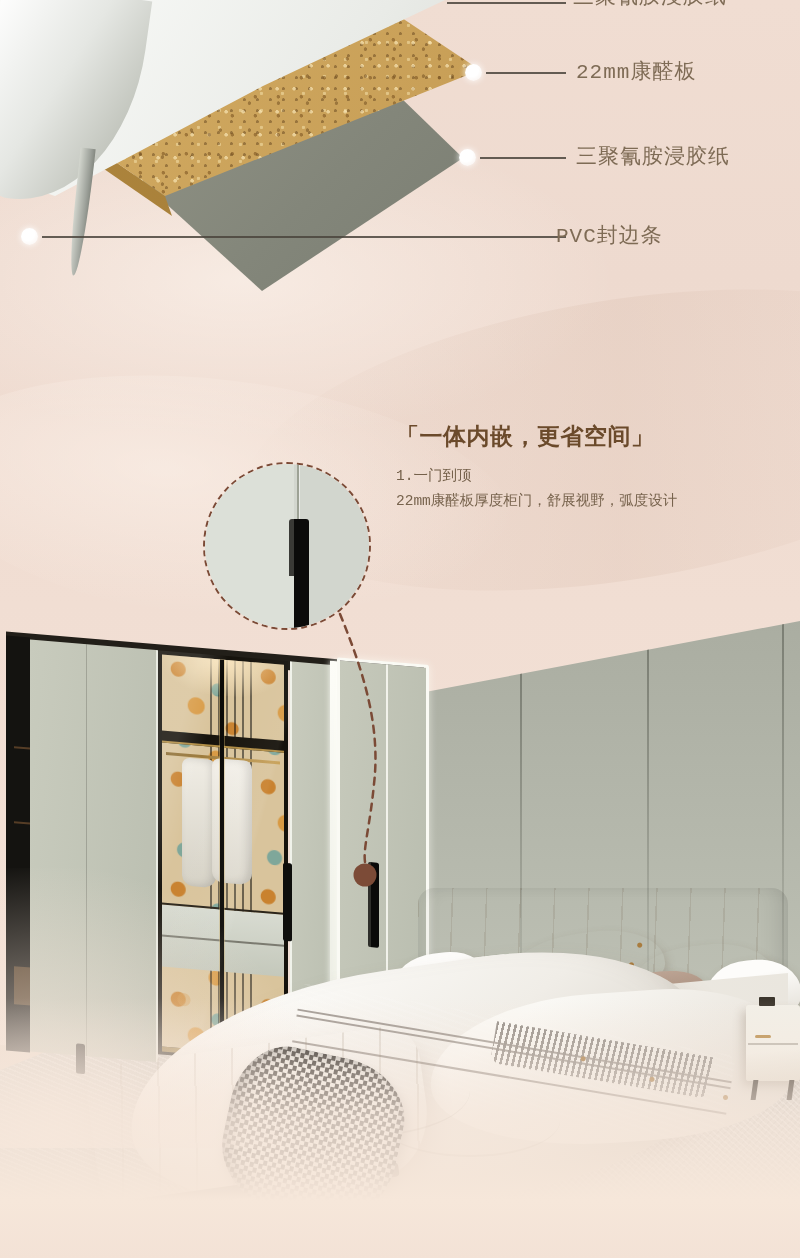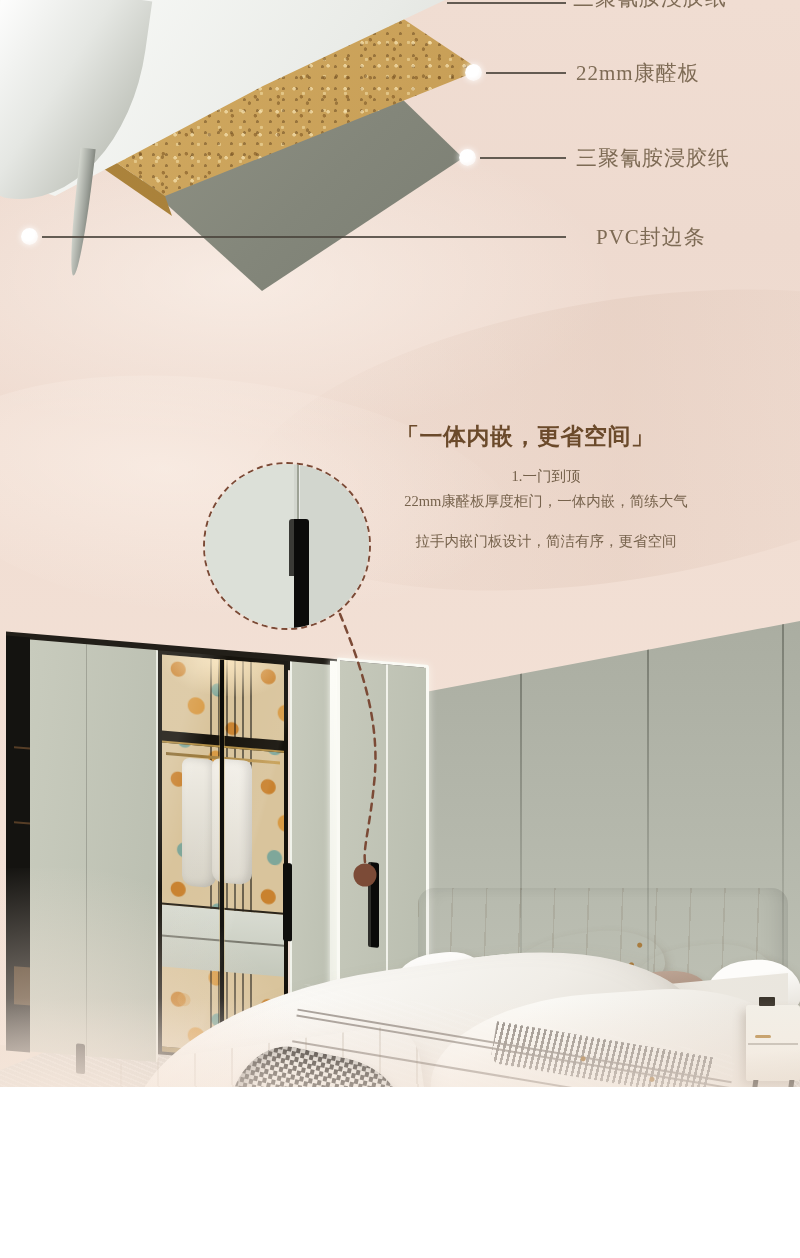--- a/index.html
+++ b/index.html
@@ -1,18 +1,18 @@
 <!DOCTYPE html>
 <html><head>
 <meta charset="utf-8">
 <style>
   html,body{margin:0;padding:0;}
-  .page{position:relative;width:800px;height:1087px;overflow:hidden;
+  .page{position:relative;width:800px;height:1258px;overflow:hidden;
         background:linear-gradient(180deg,#f0ddd2 0%,#eedacf 22%,#f1ded3 48%,#f3e1d6 75%,#f2e0d5 100%);
-        font-family:Liberation Serif, serif;}
+        font-family:Liberation Mono, monospace;}
   
   .wave{position:absolute;border-radius:50%;pointer-events:none;}
   .wave.w1{left:-140px;top:120px;width:760px;height:320px;background:radial-gradient(ellipse at 50% 50%,rgba(255,249,243,.55),rgba(255,249,243,0) 70%);}
   .wave.w2{left:240px;top:300px;width:760px;height:280px;transform:rotate(-9deg);background:linear-gradient(100deg,rgba(219,192,176,0),rgba(219,192,176,.30),rgba(219,192,176,0));}
   .wave.w3{left:-80px;top:380px;width:600px;height:240px;transform:rotate(7deg);background:radial-gradient(ellipse at 40% 40%,rgba(255,247,240,.5),rgba(255,247,240,0) 70%);}
 
   
   .sheet-under{position:absolute;left:0;top:0;width:800px;height:330px;
      clip-path:polygon(30px 80px,300px 0px,463px 158px,262px 291px);
      background:linear-gradient(135deg,#9a9c8e 0%,#83867a 45%,#6e7167 100%);}
@@ -43,21 +43,21 @@
   .callout{position:absolute;}
   .dot{position:absolute;width:17px;height:17px;border-radius:50%;
      background:radial-gradient(circle at 40% 35%,#ffffff 0 45%,rgba(255,255,255,.78) 72%,rgba(255,255,255,0) 100%);
      box-shadow:0 0 6px rgba(255,255,255,.95);}
   .cline{position:absolute;height:1.5px;background:#4a443c;opacity:.85;}
   .clabel{position:absolute;font-size:21px;letter-spacing:1px;color:#7e6b55;line-height:26px;white-space:nowrap;}
 
   
   .features{position:absolute;left:396px;top:421px;width:300px;}
   .features h2{margin:0 0 12px 0;font-size:23px;letter-spacing:.5px;color:#6b4a2b;font-weight:bold;white-space:nowrap;}
-  .feat-item{margin-bottom:15px;text-align:center;}
+  .feat-item{margin-bottom:15px;}
   .feat-title{font-size:14.5px;color:#74604a;line-height:25px;}
   .feat-desc{font-size:14.5px;color:#77634d;line-height:25px;white-space:nowrap;}
 
   
   .detail-circle{position:absolute;left:203px;top:462px;width:168px;height:168px;border-radius:50%;
      border:2.5px dashed #7b4a36;box-sizing:border-box;z-index:40;}
   .detail-inner{position:absolute;inset:0;border-radius:50%;overflow:hidden;
      background:linear-gradient(90deg,#dce0d8 0 54%,#d2d6ce 54% 100%);}
   .gapline{position:absolute;left:92px;top:0;width:2px;height:58px;background:#9da295;box-shadow:1px 0 0 rgba(255,255,255,.5);}
   .c-handle{position:absolute;left:84px;top:55px;width:20px;height:113px;border-radius:3px 3px 0 0;
@@ -218,32 +218,31 @@
       <div class="clabel" style="left:576px;top:60px;">22mm康醛板</div>
     </div>
     <div class="callout">
       <div class="dot" style="left:459px;top:149px;"></div>
       <div class="cline" style="left:480px;top:157px;width:86px;"></div>
       <div class="clabel" style="left:576px;top:145px;">三聚氰胺浸胶纸</div>
     </div>
     <div class="callout">
       <div class="dot" style="left:21px;top:228px;"></div>
       <div class="cline" style="left:42px;top:236px;width:524px;"></div>
-      <div class="clabel" style="left:596px;top:224px;">PVC封边条</div>
+      <div class="clabel" style="left:556px;top:224px;">PVC封边条</div>
     </div>
   </div>
 
   <div class="features">
     <h2>「一体内嵌，更省空间」</h2>
     <div class="feat-item">
       <div class="feat-title">1.一门到顶</div>
-      <div class="feat-desc">22mm康醛板厚度柜门，一体内嵌，简练大气</div>
+      <div class="feat-desc">22mm康醛板厚度柜门，舒展视野，弧度设计</div>
     </div>
     <div class="feat-item">
-      <div class="feat-desc">拉手内嵌门板设计，简洁有序，更省空间</div>
     </div>
     <div class="feat-item">
     </div>
   </div>
 
   <div class="scene">
     <div class="wall">
       <div class="seam" style="left:520px;top:58px;height:390px;"></div>
       <div class="seam" style="left:647px;top:34px;height:414px;"></div>
       <div class="seam" style="left:782px;top:9px;height:440px;"></div>

